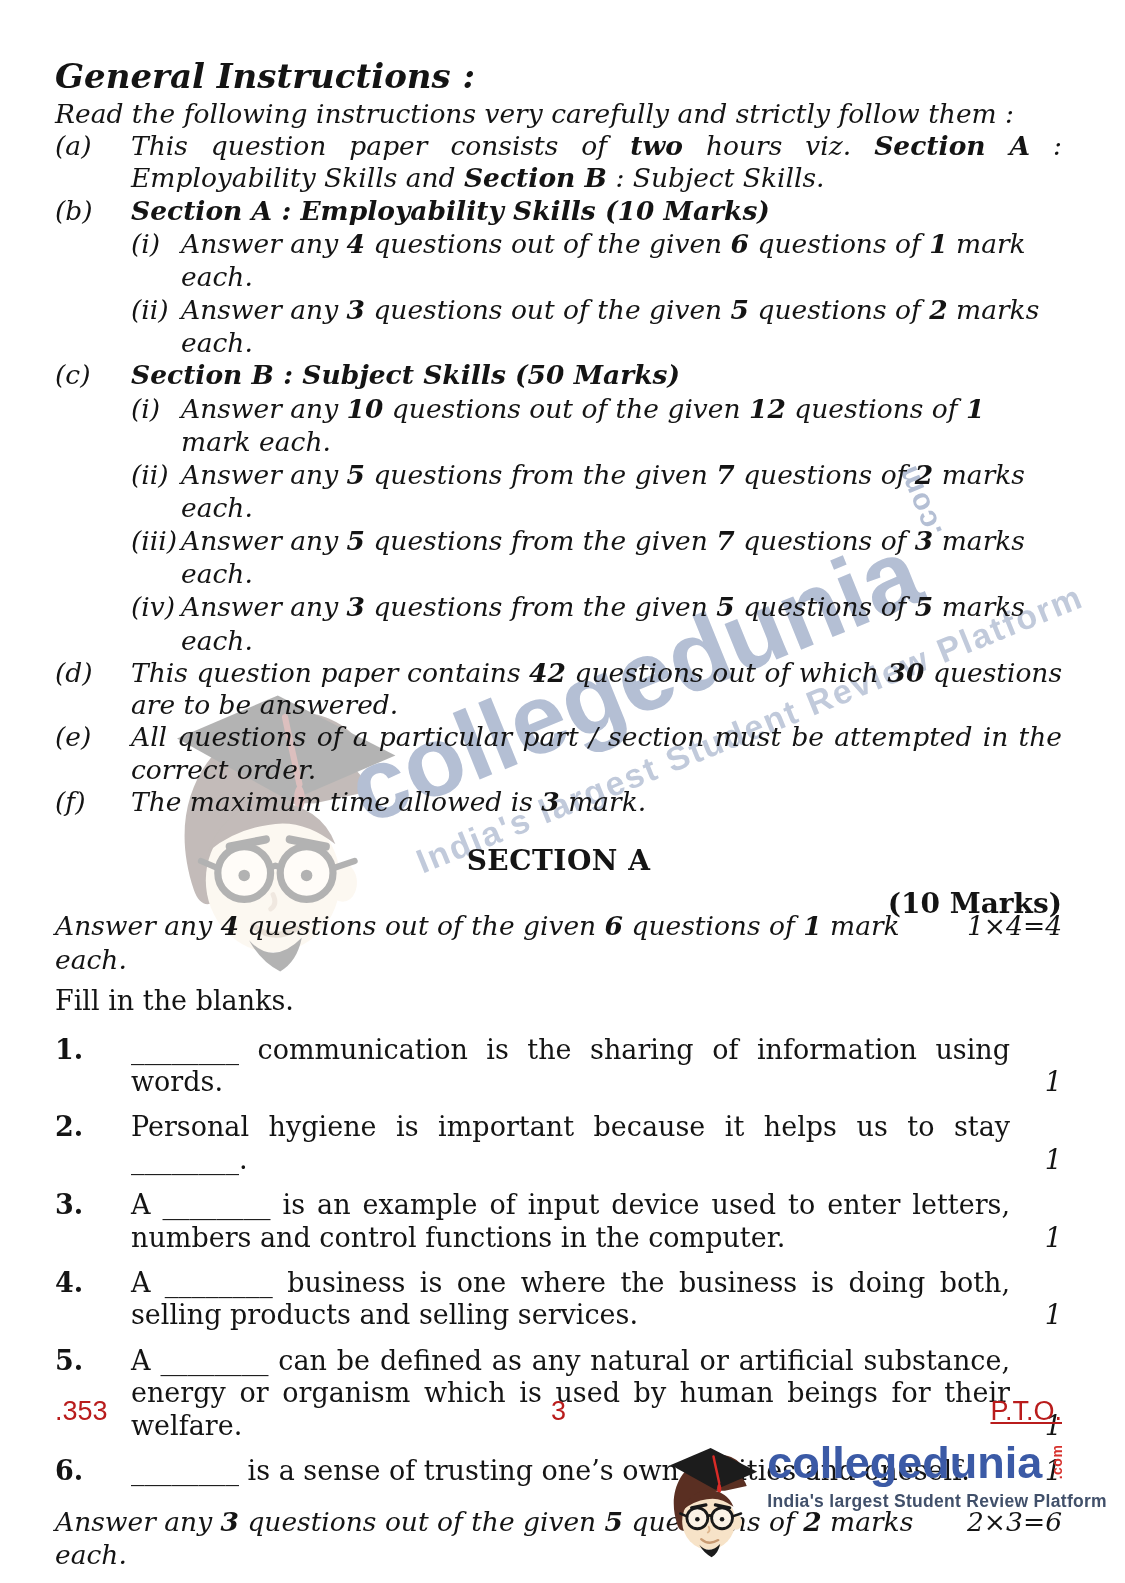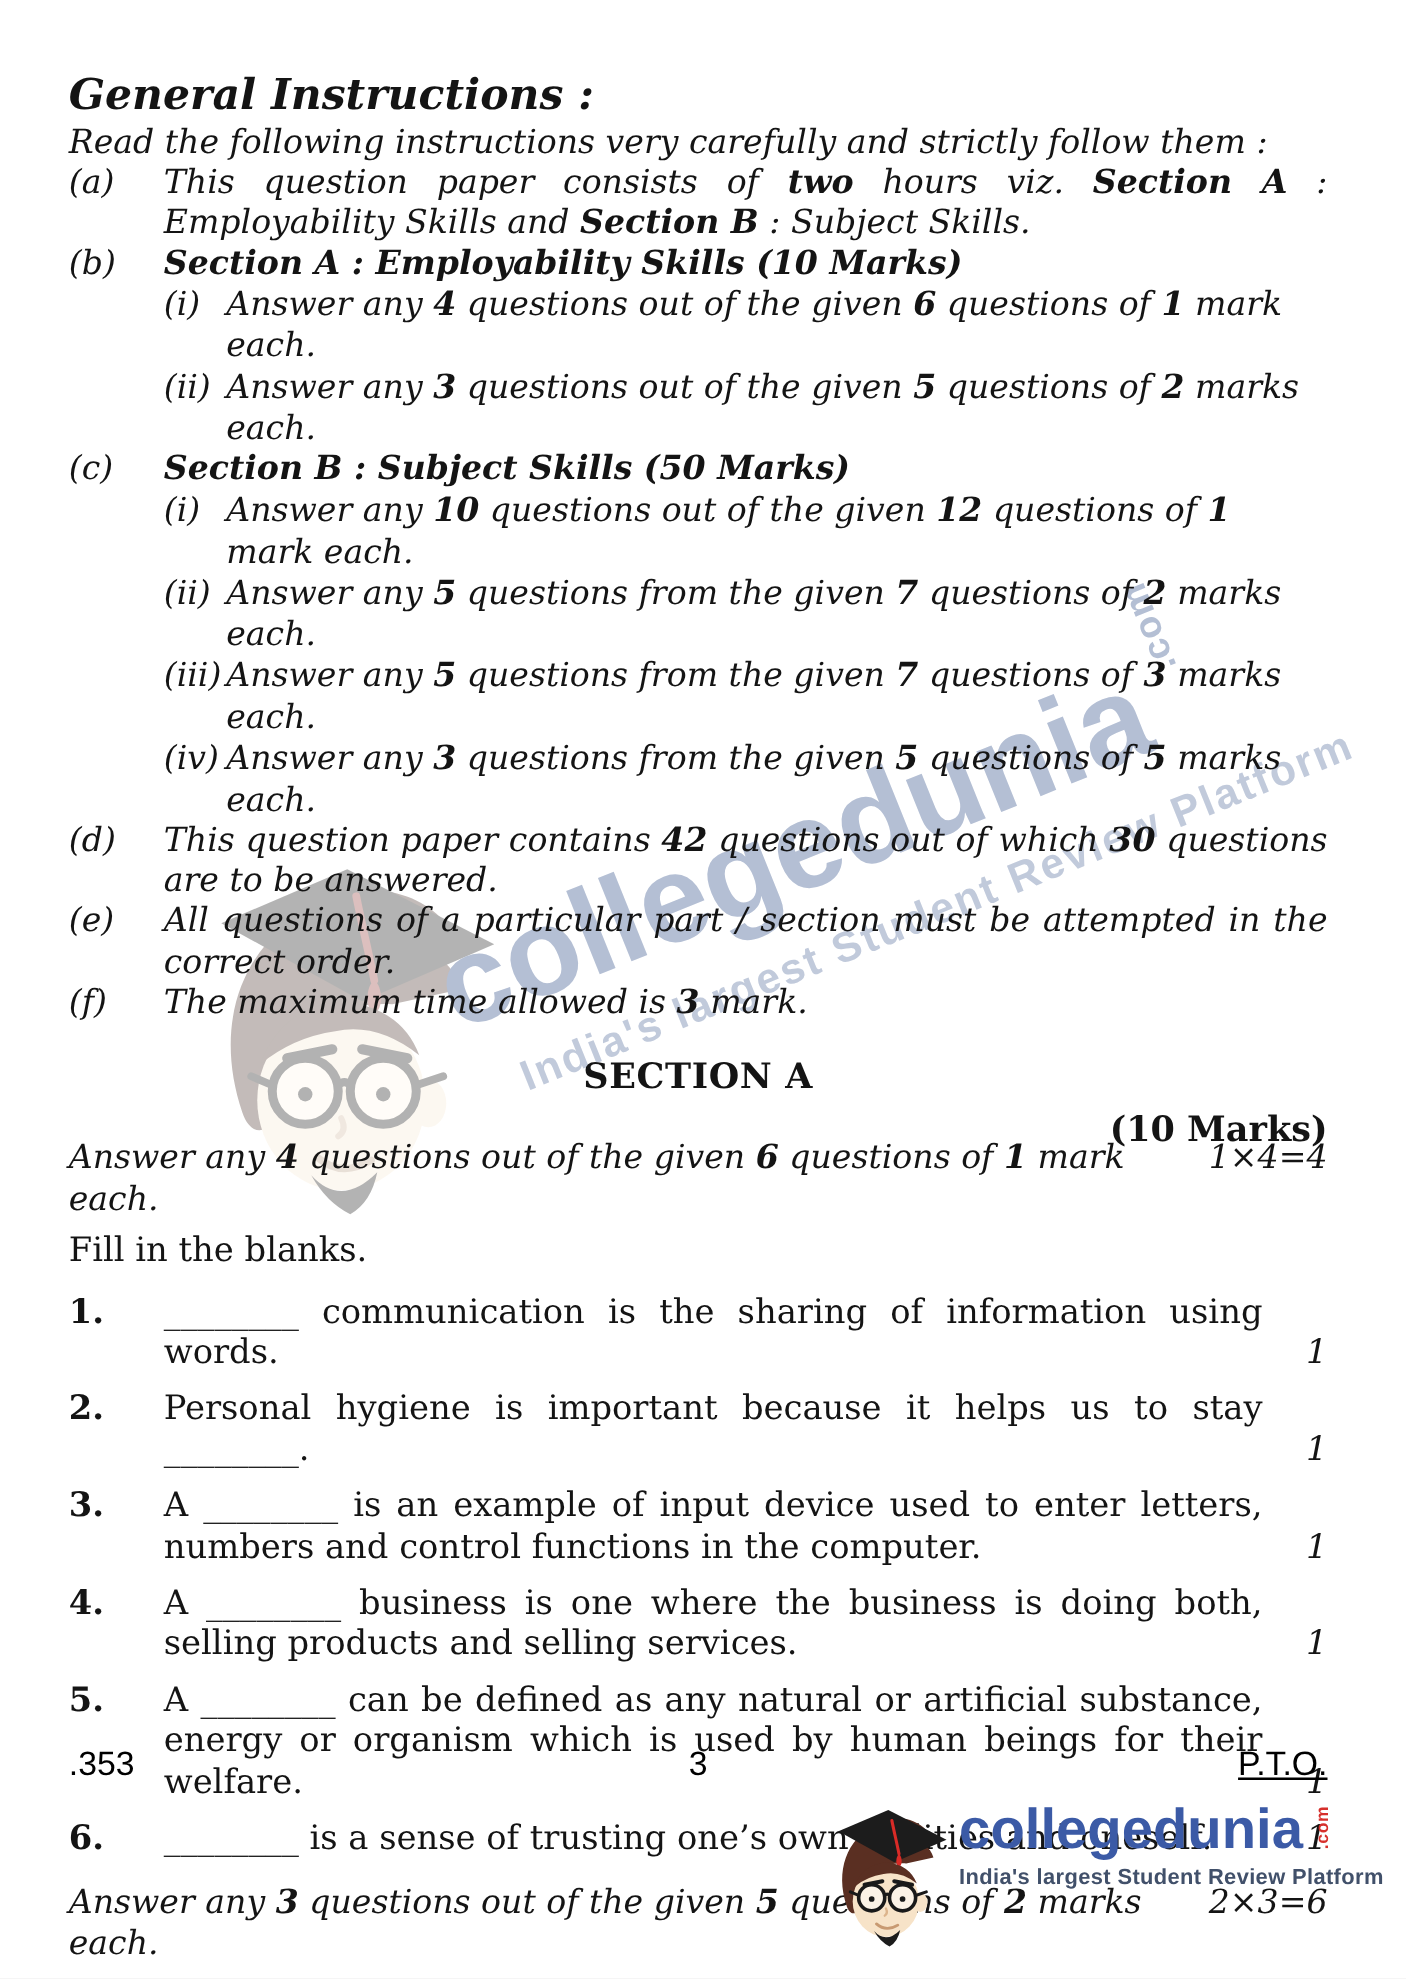--- a/index.html
+++ b/index.html
@@ -48,21 +48,21 @@
   
   .q-block{margin-top:18px;}
   .q-row{display:flex;align-items:flex-start;font-size:27px;line-height:1.2;margin-bottom:13px;}
   .q-num{flex:0 0 76px;font-weight:700;}
   .q-text{flex:1;text-align:justify;}
   .q-marks{flex:0 0 52px;text-align:right;font-style:italic;align-self:flex-end;}
   
   .footer-row{
     position:absolute;left:55px;right:63px;top:1396px;z-index:1;
     display:grid;grid-template-columns:1fr auto 1fr;
-    font-family:"Liberation Sans", sans-serif;font-size:27px;color:#000000;
+    font-family:"Liberation Sans", sans-serif;font-size:27px;color:#b91c1c;
   }
   .footer-left{text-align:left;}
   .footer-center{text-align:center;}
   .footer-right{text-align:right;text-decoration:underline;}
   .logo{
     position:absolute;right:18px;bottom:22px;z-index:1;
     display:flex;align-items:flex-start;
     font-family:"Liberation Sans", sans-serif;
   }
   .logo-svg{margin-top:8px;}

